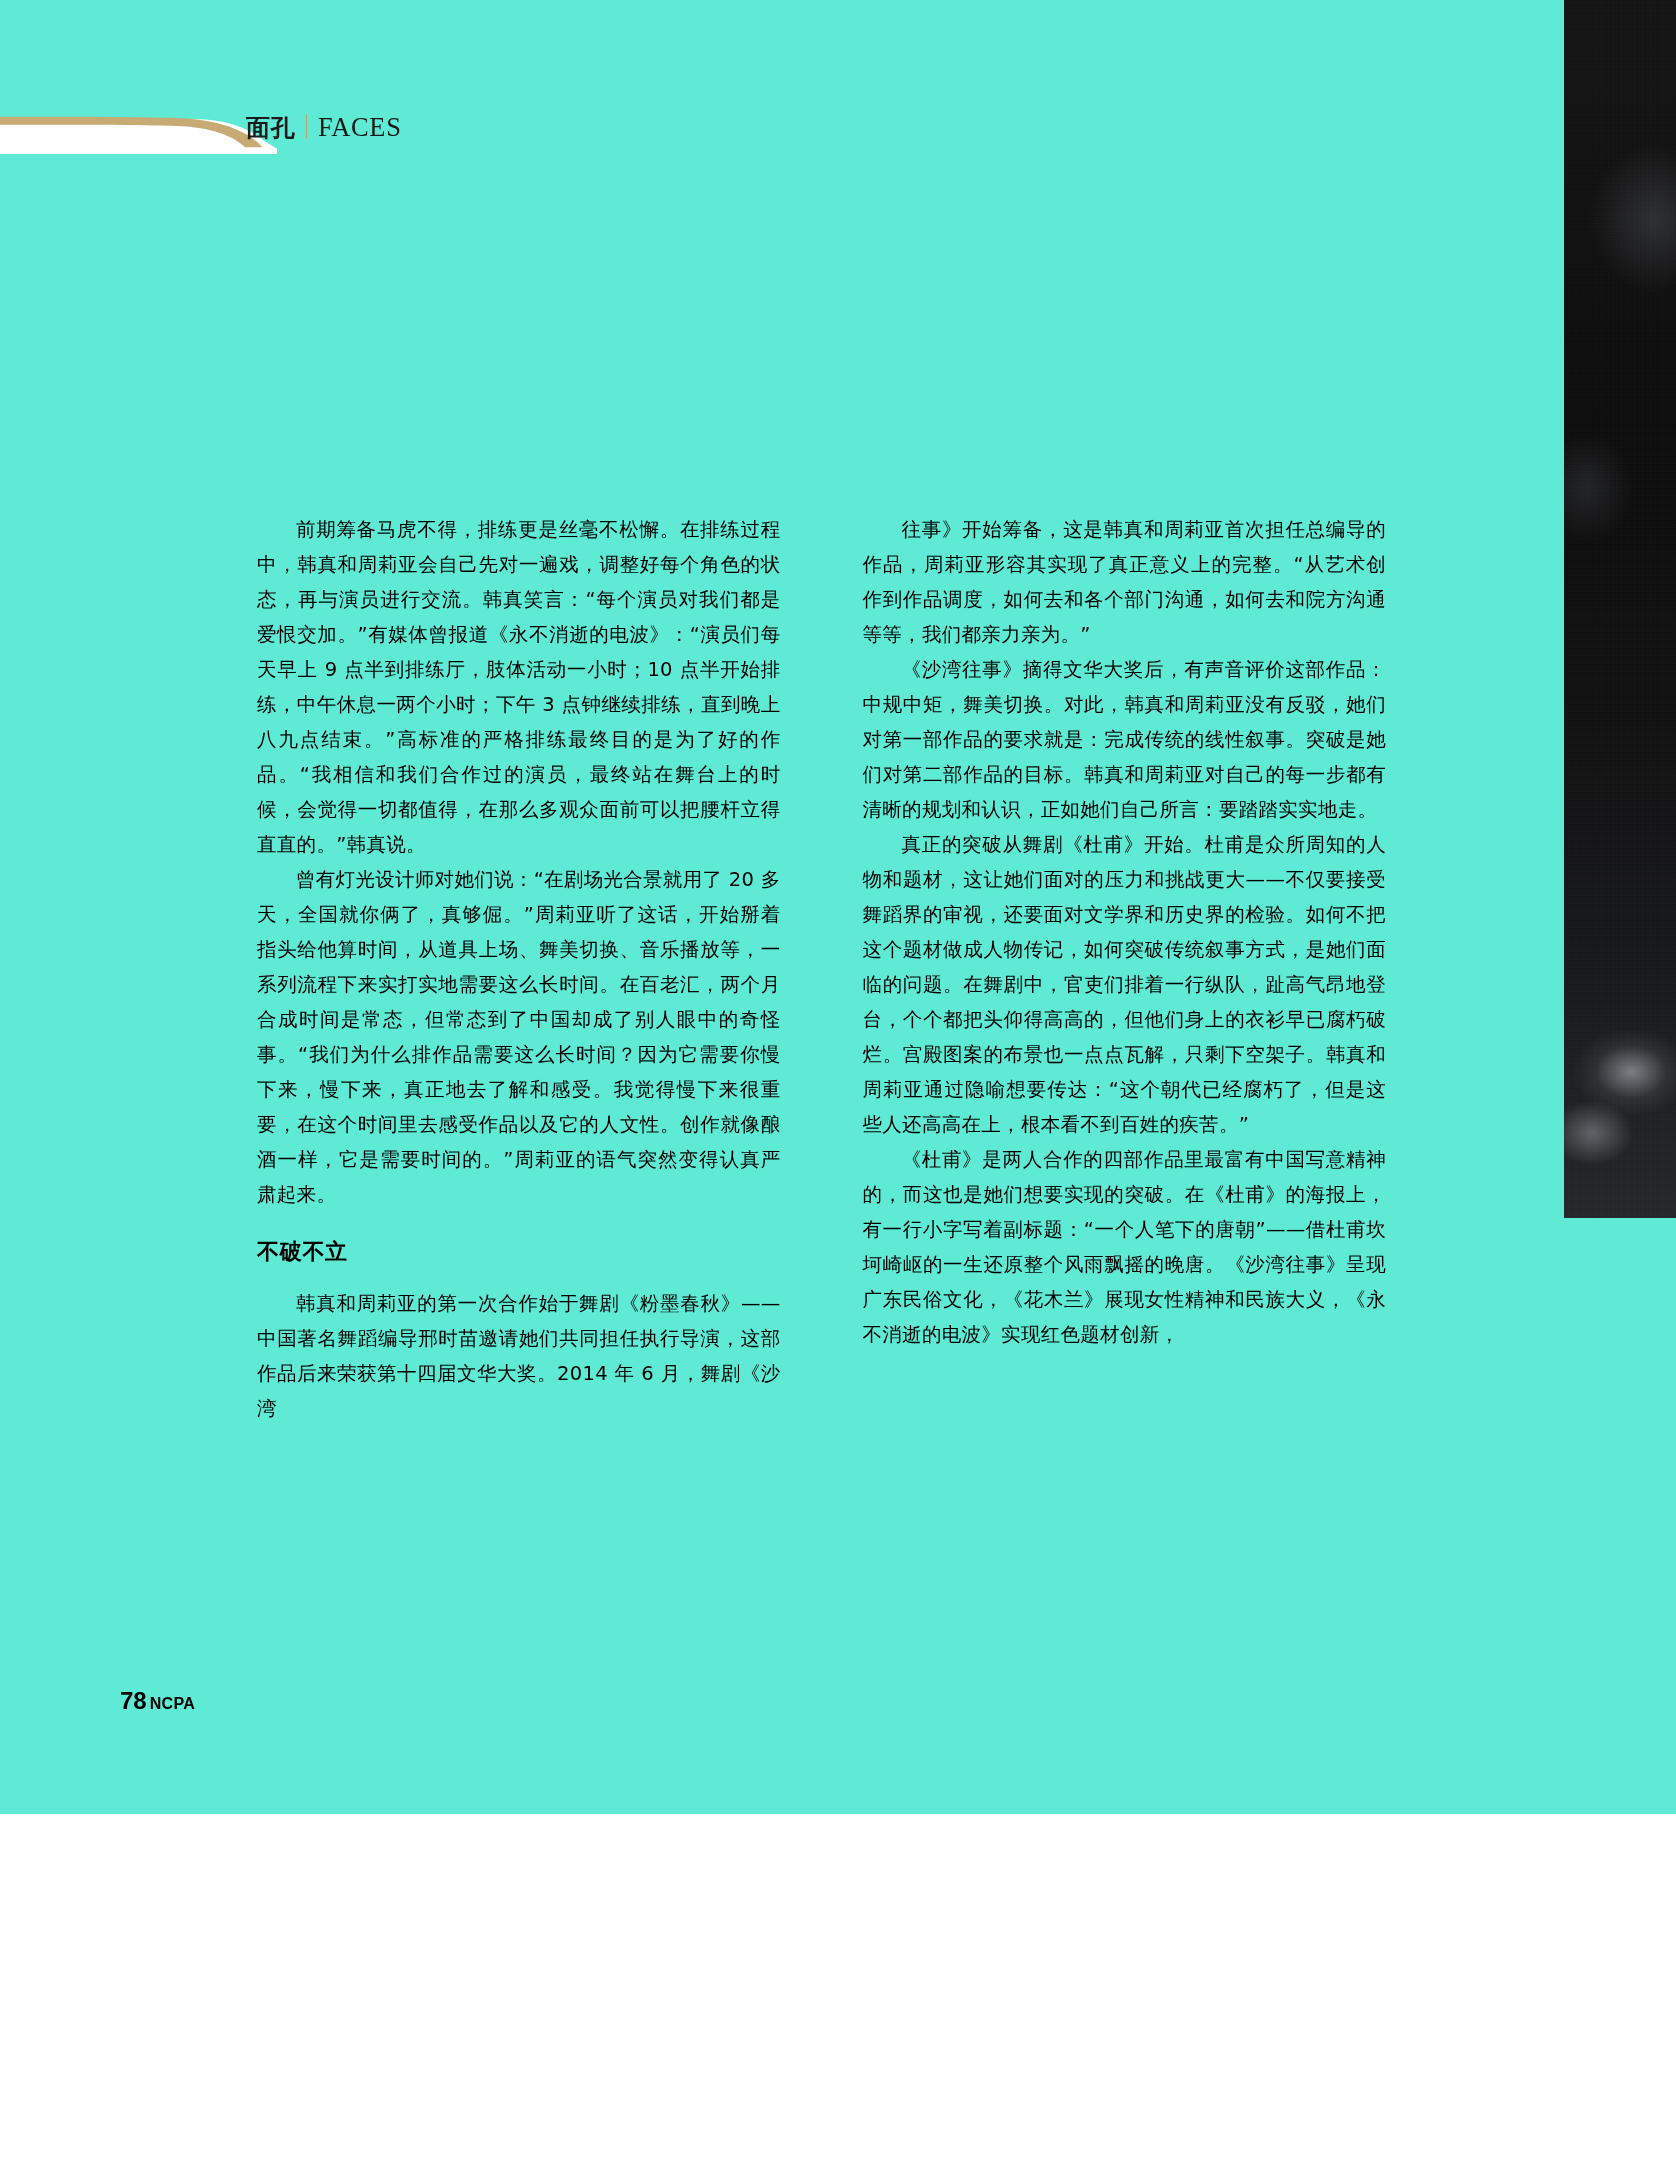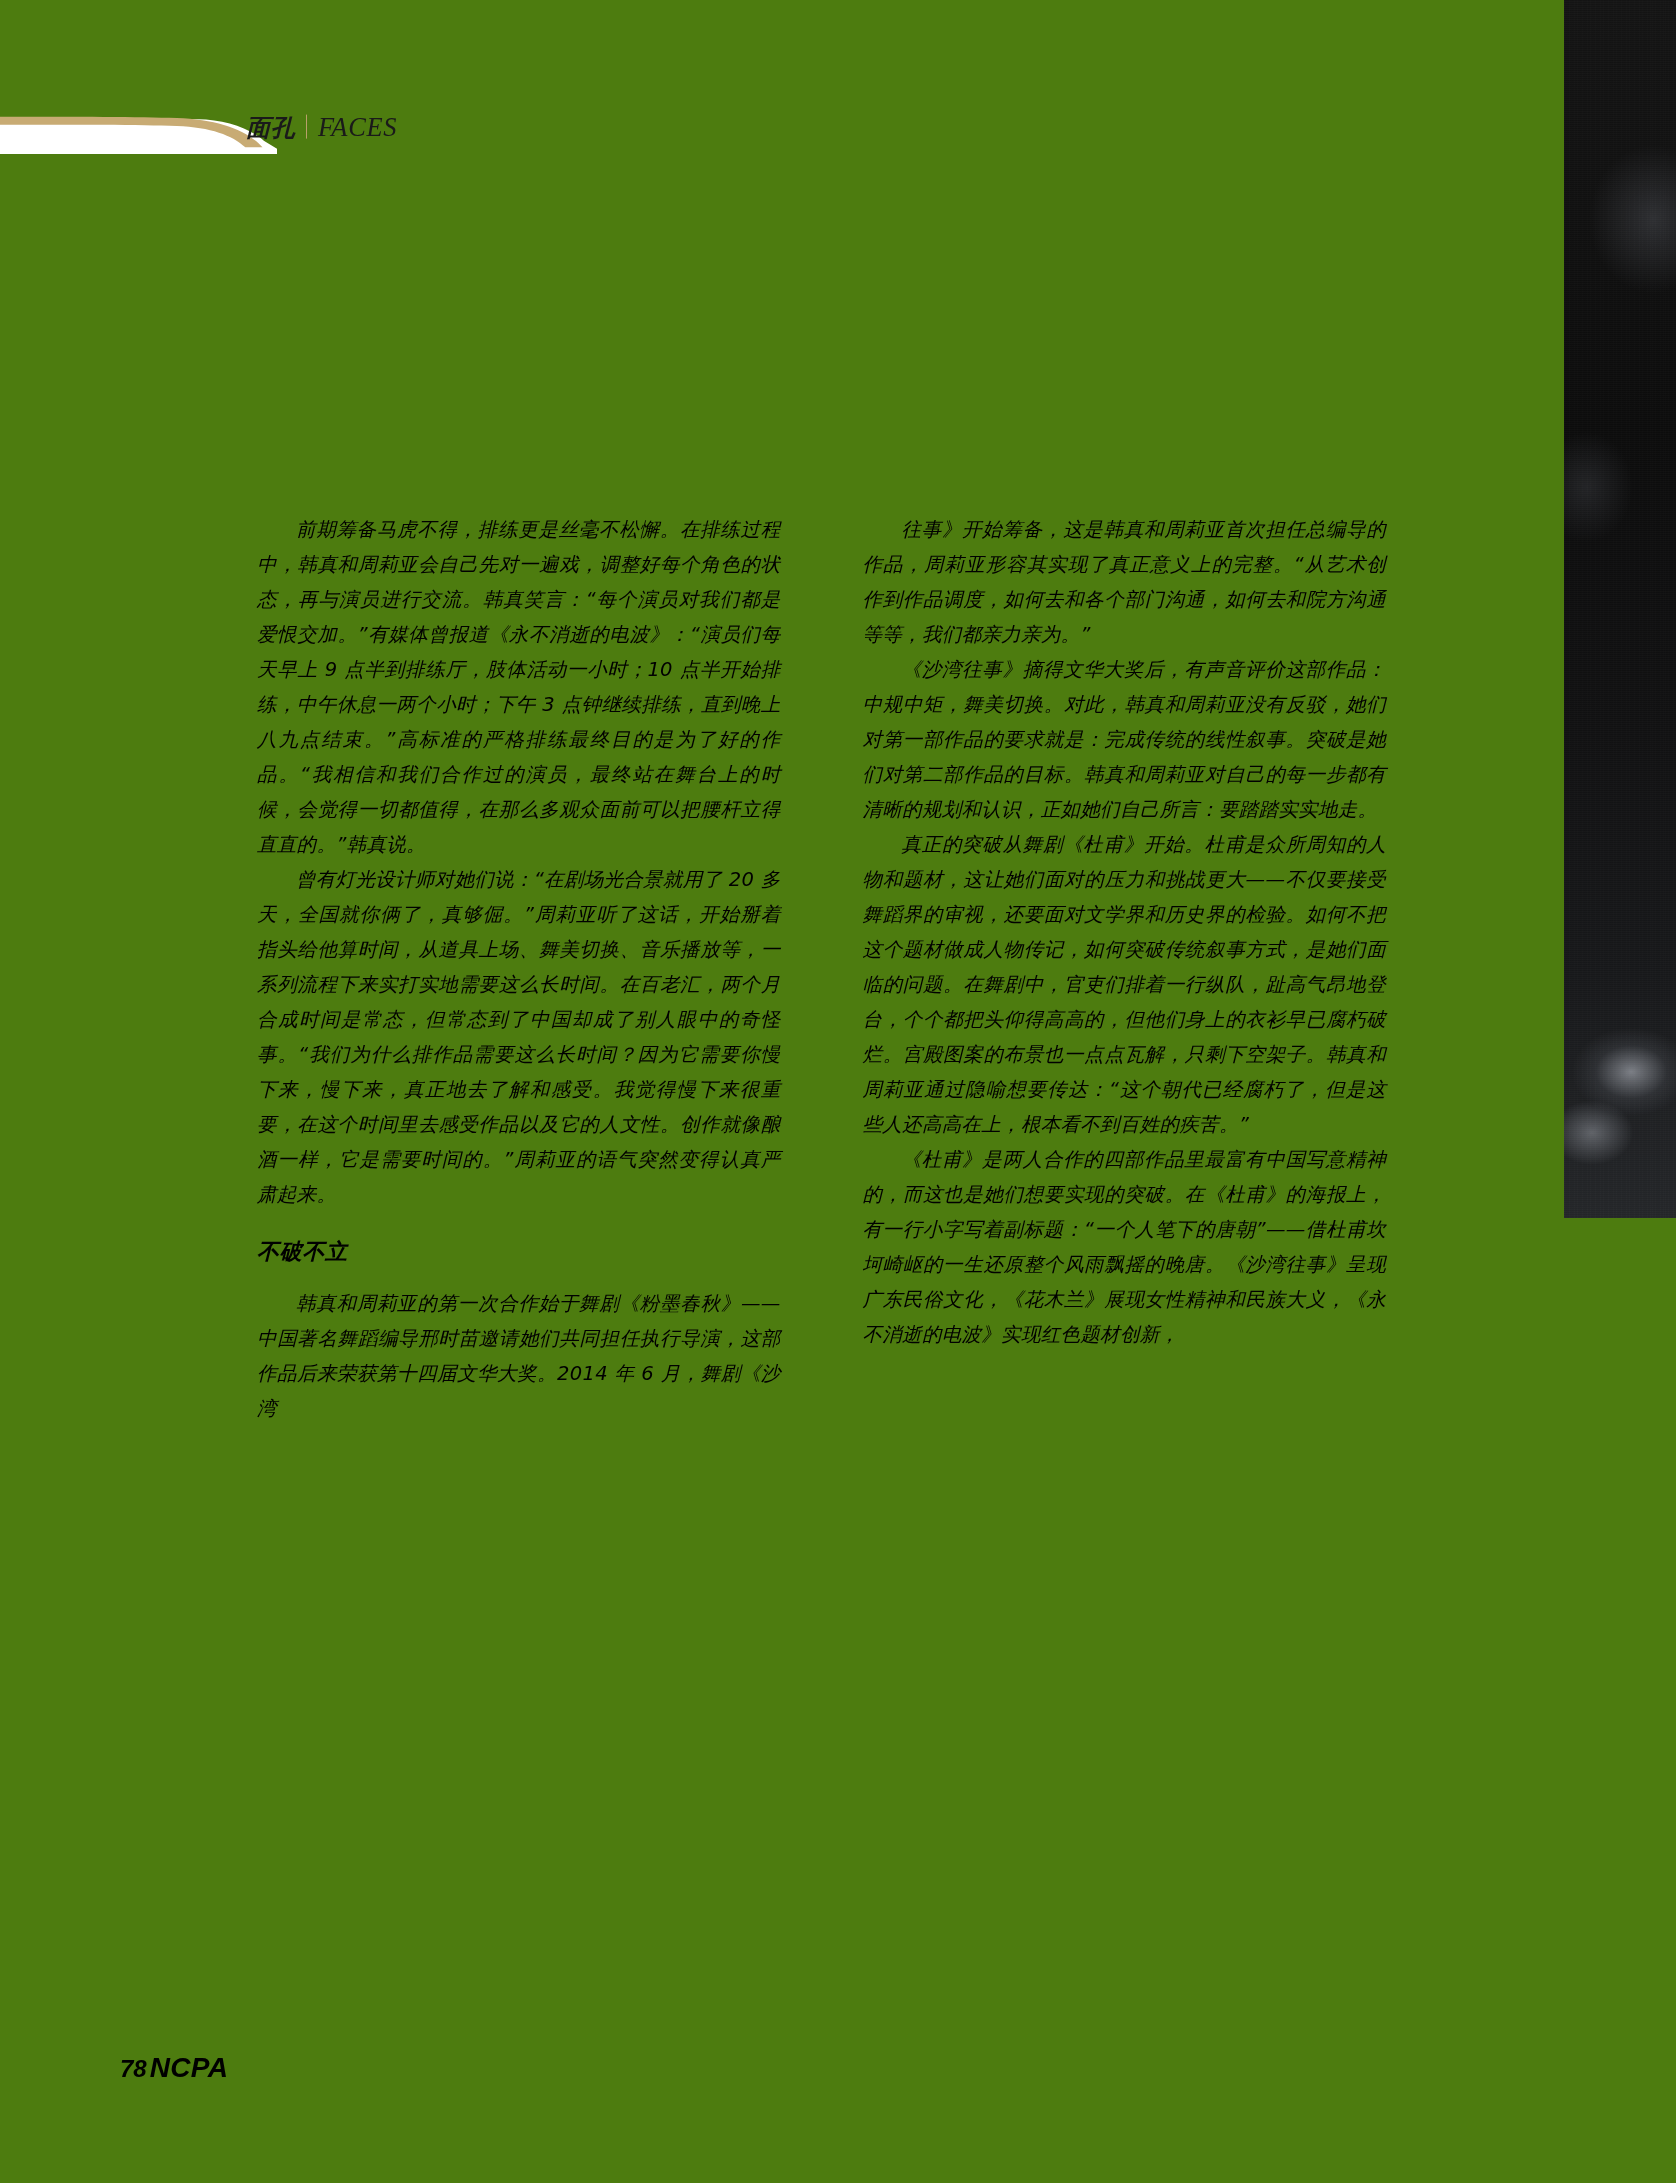--- a/index.html
+++ b/index.html
@@ -3,25 +3,24 @@
 <meta charset="utf-8">
 <style>
   html, body {
     margin: 0;
     padding: 0;
     background: #ffffff;
   }
   .page {
     position: relative;
     width: 1676px;
-    height: 2183px;
-    background: #4d7c0f;
+    height: 1814px;
+    background: #5eead4;
     overflow: hidden;
     font-family: "Liberation Sans", sans-serif;
-    font-style: italic;
   }
 
   
   .photo-strip {
     position: absolute;
     top: 0;
     right: 0;
     width: 112px;
     height: 1218px;
     background:
@@ -126,21 +125,21 @@
     gap: 3px;
   }
   .footer-num {
     font-family: "Liberation Sans", sans-serif;
     font-size: 24px;
     font-weight: bold;
     color: #000000;
   }
   .footer-label {
     font-family: "Liberation Sans", sans-serif;
-    font-size: 28px;
+    font-size: 16px;
     font-weight: bold;
     color: #000000;
     letter-spacing: 0.3px;
   }
 </style>
 </head>
 <body>
 
 <div class="page">
 

